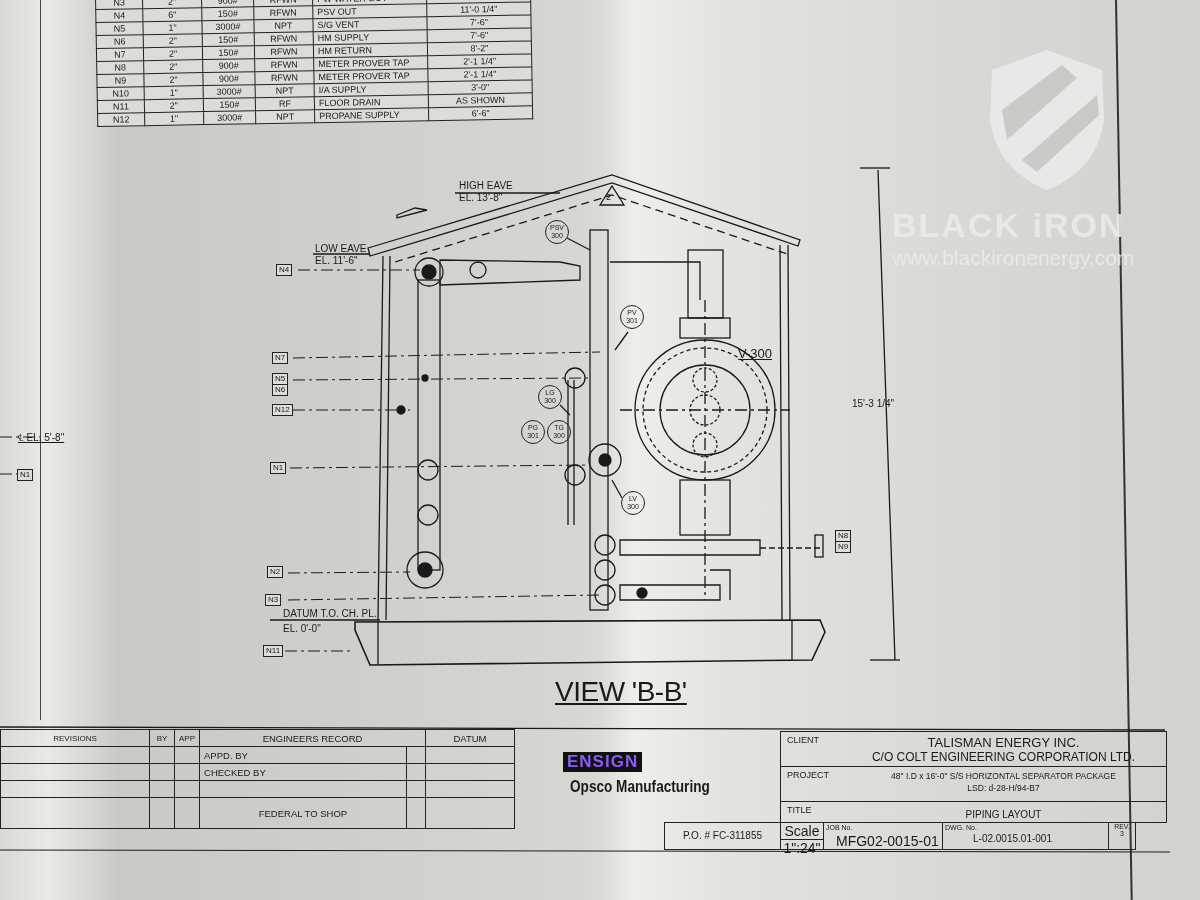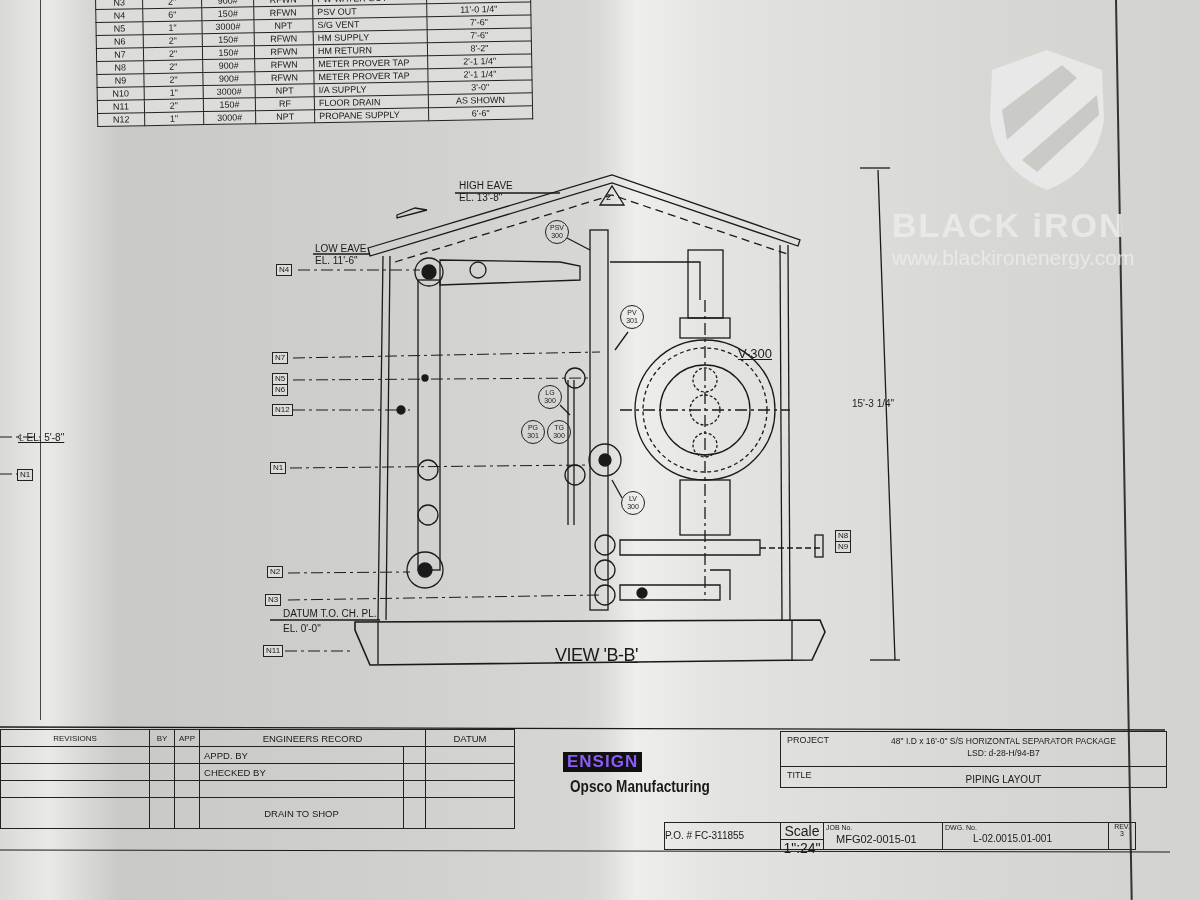--- a/index.html
+++ b/index.html
@@ -18,21 +18,21 @@
   .noz td.r{width:43px;}
   .noz td.c{width:50px;}
   
   .wm{position:absolute;left:860px;top:40px;width:300px;height:240px;color:#eaeaea;opacity:.85;margin-left:32px;}
   .wm-name{position:absolute;left:0;top:166px;font-size:34px;font-weight:bold;letter-spacing:2px;color:#ececec;white-space:nowrap;}
   .wm-url{position:absolute;left:0;top:206px;font-size:21px;color:#ececec;white-space:nowrap;}
   svg.drw{position:absolute;left:0;top:0;}
   .lbl{position:absolute;font-size:10px;white-space:nowrap;}
   .tag{position:absolute;font-size:8px;border:1px solid #222;padding:0 2px;background:#dcdcd8;line-height:10px;}
   .bubble{position:absolute;width:22px;height:22px;border:1px solid #222;border-radius:50%;font-size:7px;text-align:center;line-height:8px;display:flex;align-items:center;justify-content:center;flex-direction:column;background:transparent;}
-  .view{position:absolute;left:555px;top:645px;font-size:18px;text-decoration:underline;letter-spacing:-.5px;}
+  .view{position:absolute;left:555px;top:676px;font-size:28px;text-decoration:underline;letter-spacing:-.5px;}
   
   .tb{position:absolute;border-collapse:collapse;font-size:9.5px;}
   .tb td{border:1px solid #222;padding:1px 4px;height:14px;}
   .ensign{position:absolute;left:563px;top:752px;background:#111;color:#8b5cf6;font-weight:bold;font-size:17px;padding:0 4px;letter-spacing:1px;}
   .opsco{position:absolute;left:570px;top:778px;font-size:16px;font-weight:bold;transform:scaleX(.85);transform-origin:left;}
   .client-box{position:absolute;left:780px;top:731px;width:385px;border:1px solid #222;}
   .cb-row{border-bottom:1px solid #222;position:relative;}
   .cb-row:last-child{border-bottom:none;}
   .cb-key{position:absolute;left:6px;top:3px;font-size:9px;}
   .cb-val{text-align:center;font-size:12px;padding:4px 0 2px 60px;line-height:13px;}
@@ -313,51 +313,56 @@
         <td></td>
         <td></td>
         <td></td>
         <td></td>
         <td></td>
       </tr>
   <tr>
         <td style="height:28px"></td>
         <td></td>
         <td></td>
-        <td style="text-align:center">DRAIN TO SHOP</td>
+        <td style="text-align:center">FEDERAL TO SHOP</td>
         <td></td>
         <td></td>
       </tr>
 </tbody>
   </table>
 
 <div class="ensign">ENSIGN</div>
 <div class="opsco">Opsco Manufacturing</div>
 
 <div class="client-box">
+  <div class="cb-row" style="height:34px">
+    <div class="cb-key">CLIENT</div>
+    <div class="cb-val" style="font-size:13px">TALISMAN ENERGY INC.</div>
+    <div class="cb-val" style="padding-top:0">C/O COLT ENGINEERING CORPORATION LTD.</div>
+  </div>
   <div class="cb-row" style="height:34px">
     <div class="cb-key">PROJECT</div>
     <div class="cb-val small">48" I.D x 16'-0" S/S HORIZONTAL SEPARATOR PACKAGE</div>
     <div class="cb-val small" style="padding-top:0">LSD: d-28-H/94-B7</div>
   </div>
   <div class="cb-row" style="height:20px">
     <div class="cb-key">TITLE</div>
     <div class="cb-val" style="font-size:10px;padding-top:6px">PIPING LAYOUT</div>
   </div>
 </div>
 
 <div class="bottom-row">
-  <div style="width:115px;line-height:26px;text-align:left">P.O. # FC-311855</div>
+  <div style="width:115px;line-height:26px;text-align:center">P.O. # FC-311855</div>
   <div style="width:42px;text-align:center;font-size:14px">
     <div style="border-bottom:1px solid #222">Scale</div>
     <div>1":24"</div>
   </div>
   <div style="width:118px">
     <span style="position:absolute;left:2px;top:1px;font-size:7px">JOB No.</span>
-    <span style="position:absolute;left:12px;top:10px;font-size:11px">MFG02-0015-01</span>
+    <span style="position:absolute;left:12px;top:10px;font-size:14px">MFG02-0015-01</span>
   </div>
   <div style="width:165px">
     <span style="position:absolute;left:2px;top:1px;font-size:7px">DWG. No.</span>
     <span style="position:absolute;left:30px;top:10px;font-size:10px">L-02.0015.01-001</span>
   </div>
   <div style="width:26px;text-align:center;font-size:7px">
     <div>REV.</div>
     <div>3</div>
   </div>
 </div>

